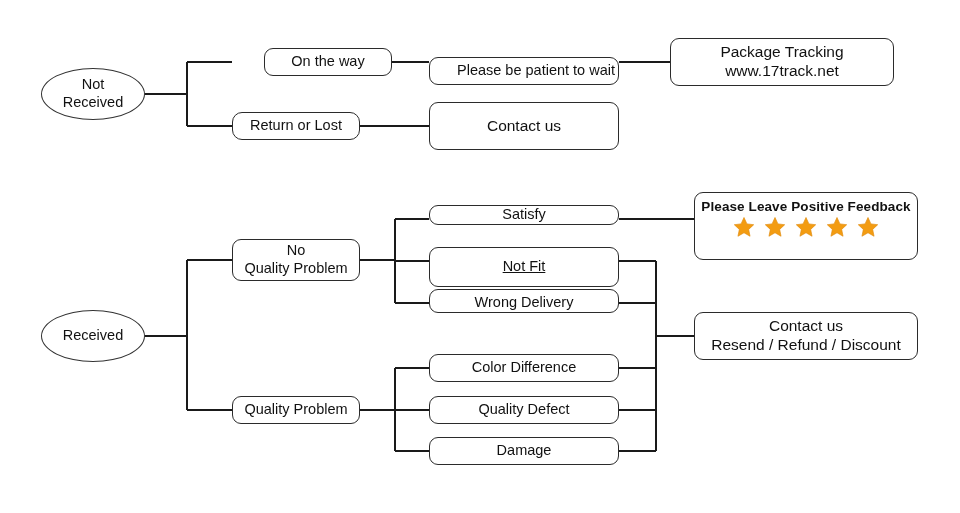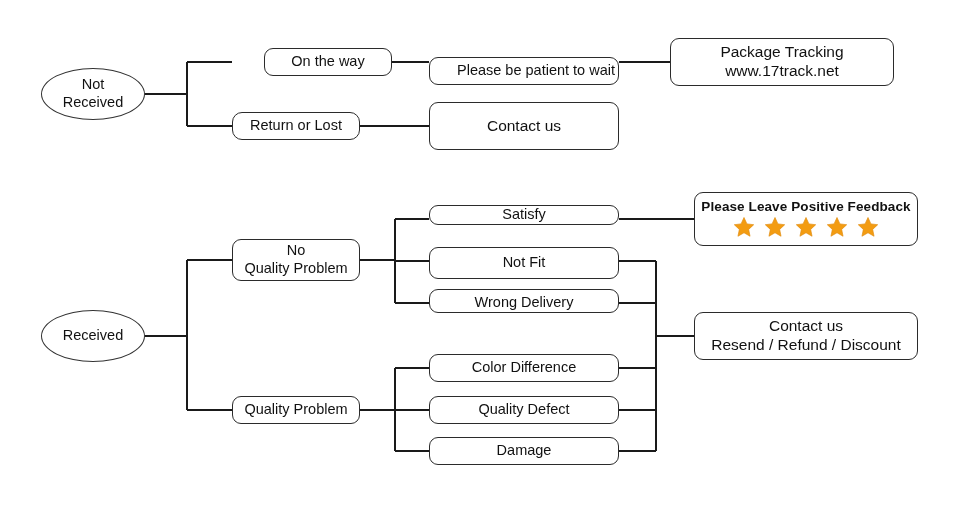--- a/index.html
+++ b/index.html
@@ -160,41 +160,41 @@
   </div>
 
   <div class="node rounded" style="left:232px; top:396px; width:128px; height:28px;">
     <span class="ln f14">Quality Problem</span>
   </div>
 
   <div class="node rounded" style="left:429px; top:205px; width:190px; height:20px;">
     <span class="ln f14">Satisfy</span>
   </div>
 
-  <div class="node rounded" style="left:429px; top:247px; width:190px; height:32px;">
+  <div class="node rounded" style="left:429px; top:247px; width:190px; height:40px;text-decoration:underline;">
     <span class="ln f14">Not Fit</span>
   </div>
 
   <div class="node rounded" style="left:429px; top:289px; width:190px; height:24px;justify-content:flex-end;">
     <span class="ln f14">Wrong Delivery</span>
   </div>
 
   <div class="node rounded" style="left:429px; top:354px; width:190px; height:28px;">
     <span class="ln f14">Color Difference</span>
   </div>
 
   <div class="node rounded" style="left:429px; top:437px; width:190px; height:28px;">
     <span class="ln f14">Damage</span>
   </div>
 
   <div class="node rounded" style="left:429px; top:396px; width:190px; height:28px;">
     <span class="ln f14">Quality Defect</span>
   </div>
 
-  <div class="node rounded" style="left:694px; top:192px; width:224px; height:54px; justify-content:flex-start; padding-top:6px;">
+  <div class="node rounded" style="left:694px; top:192px; width:224px; height:68px; justify-content:flex-start; padding-top:6px;">
     <span class="ln fb-title">Please Leave Positive Feedback</span>
     <div class="stars">
       <span class="star">
         <svg width="22" height="22" viewBox="0 0 24 24">
             <polygon points="12,1.6 15.2,8.6 22.6,9.5 17.1,14.6 18.6,22.1 12,18.3 5.4,22.1 6.9,14.6 1.4,9.5 8.8,8.6" fill="#F39C12" stroke="#E08A0B" stroke-width="0.7" stroke-linejoin="round"></polygon>
           </svg>
       </span>
       <span class="star">
         <svg width="22" height="22" viewBox="0 0 24 24">
             <polygon points="12,1.6 15.2,8.6 22.6,9.5 17.1,14.6 18.6,22.1 12,18.3 5.4,22.1 6.9,14.6 1.4,9.5 8.8,8.6" fill="#F39C12" stroke="#E08A0B" stroke-width="0.7" stroke-linejoin="round"></polygon>

